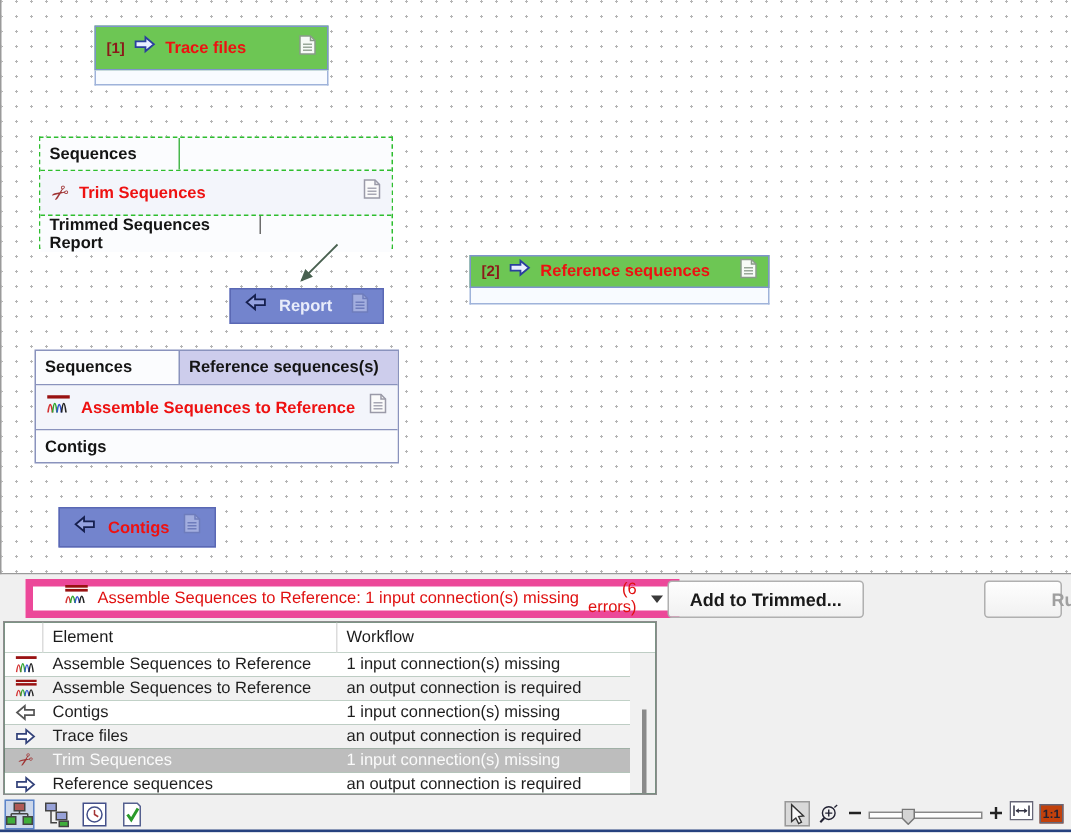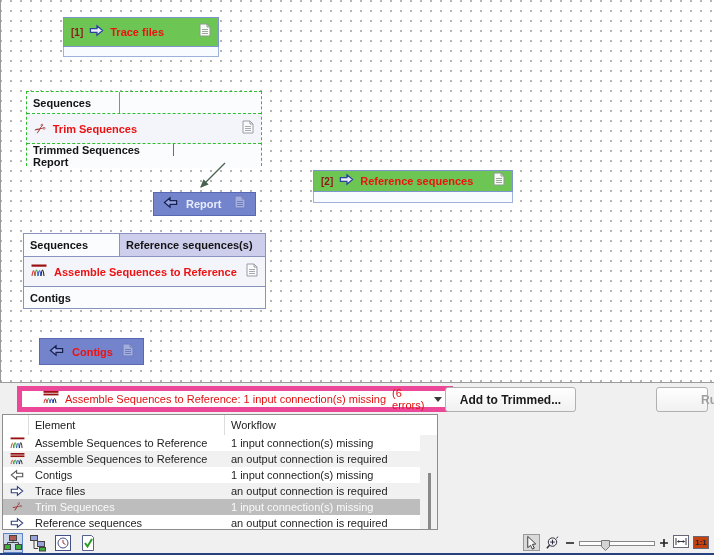--- a/index.html
+++ b/index.html
@@ -54,21 +54,21 @@
   .conn{position:absolute;pointer-events:none;}
 
   .scissors{display:inline-block;font-size:14px;color:#a03535;
     transform:scaleX(-1) rotate(35deg);line-height:1;}
 
   
   .panel{position:absolute;left:0;top:383px;width:714px;height:172px;background:#f0f0f0;}
   .error-dropdown{position:absolute;left:2px;top:3px;width:436px;height:26px;box-sizing:border-box;
     background:#fff;border:5px solid #ec4899;display:flex;align-items:center;gap:6px;padding:0 21px;margin-left:15px;}
   .err-text{font-size:11px;color:#e01111;white-space:nowrap;}
-  .err-count{font-size:11px;color:#e01111;margin-left:auto;}
+  .err-count{font-size:11px;color:#e01111;margin-left:auto;text-align:right;}
   .caret{width:0;height:0;border-left:4px solid transparent;border-right:4px solid transparent;
     border-top:5px solid #3a3a3a;margin-left:4px;}
   .btn{position:absolute;top:4px;height:25px;box-sizing:border-box;border:1px solid #b0b0b0;
     border-radius:3px;background:linear-gradient(#fefefe,#f1f1f1);
     font-family:"Liberation Sans",sans-serif;font-size:12px;font-weight:600;color:#1a1a1a;}
   .btn-add{left:445px;width:131px;}
   .btn-more{left:582px;width:68px;}
   .btn-run{left:656px;width:44px;color:#9f9f9f;padding-left:44px;}
 
   .etable{position:absolute;left:2px;top:31px;width:436px;height:116px;box-sizing:border-box;

